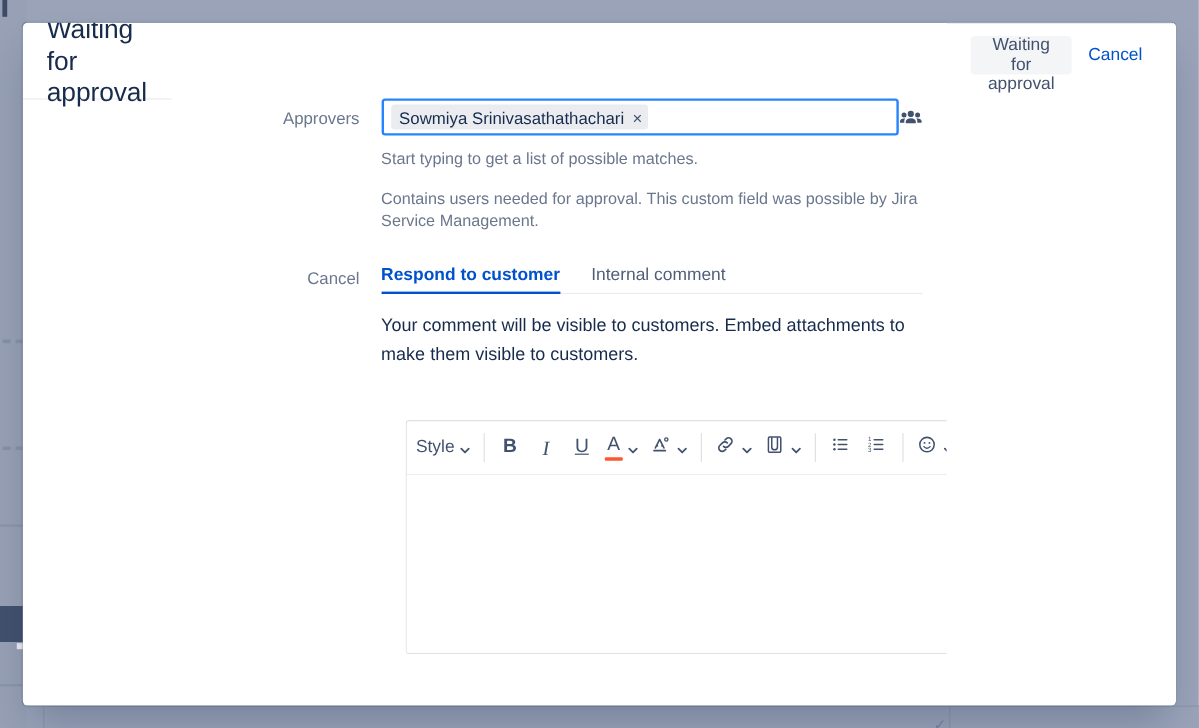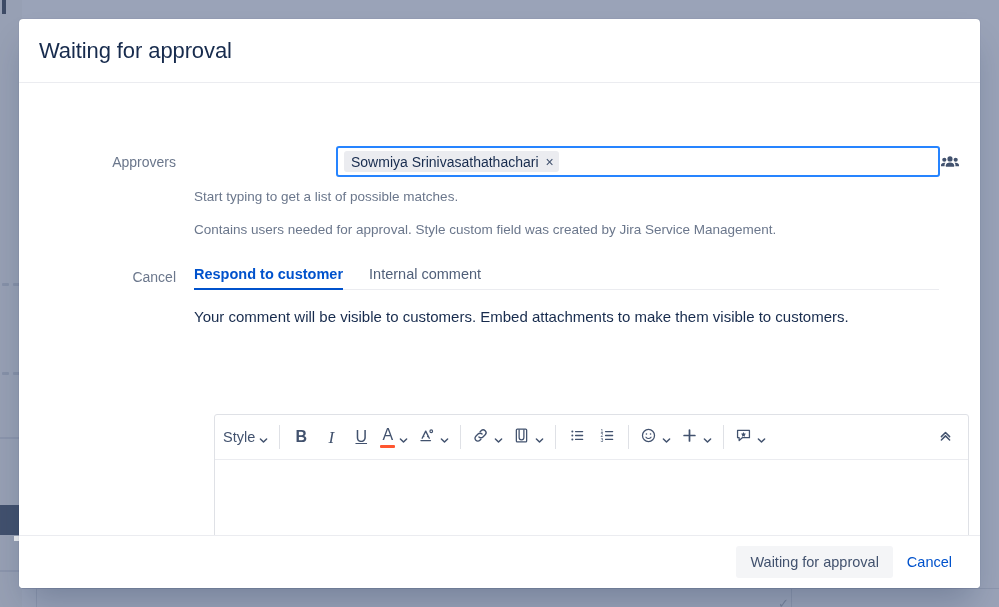--- a/index.html
+++ b/index.html
@@ -107,21 +107,20 @@
   #modal {
     position: absolute;
     left: 19px;
     top: 19px;
     width: 961px;
     height: 569px;
     background: #ffffff;
     border-radius: 4px;
     box-shadow: 0 0 1px rgba(9,30,66,.31), 0 20px 32px -8px rgba(9,30,66,.25);
     display: flex;
-    flex-direction: column;
     overflow: hidden;
   }
 
   .modal-header {
     height: 64px;
     flex: 0 0 64px;
     display: flex;
     align-items: center;
     padding: 0 20px;
     border-bottom: 1px solid #ebecf0;
@@ -430,21 +429,21 @@
               <circle cx="12" cy="8.3" r="3.1"></circle>
               <path d="M12 12.6c-3 0-5 1.6-5 3.4v1.6h10v-1.6c0-1.8-2-3.4-5-3.4z"></path>
               <circle cx="5.2" cy="9.3" r="2.5"></circle>
               <path d="M5.2 12.9c-2.4 0-4 1.3-4 2.8v1.4h4.3v-1.7c0-.9.4-1.8 1.1-2.4-.4-.1-.9-.1-1.4-.1z"></path>
               <circle cx="18.8" cy="9.3" r="2.5"></circle>
               <path d="M18.8 12.9c-.5 0-1 0-1.4.1.7.6 1.1 1.5 1.1 2.4v1.7h4.3v-1.4c0-1.5-1.6-2.8-4-2.8z"></path>
             </svg>
           </span>
         </div>
         <div class="helper-text">Start typing to get a list of possible matches.</div>
-        <div class="helper-text second">Contains users needed for approval. Style custom field was created by Jira Service Management.</div>
+        <div class="helper-text second">Contains users needed for approval. This custom field was possible by Jira Service Management.</div>
       </div>
     </div>
 
     <div class="comment-row">
       <div class="field-label">Cancel</div>
       <div class="field-control">
         <div class="tabs">
           <div class="tab active">Respond to customer</div>
           <div class="tab">Internal comment</div>
         </div>

